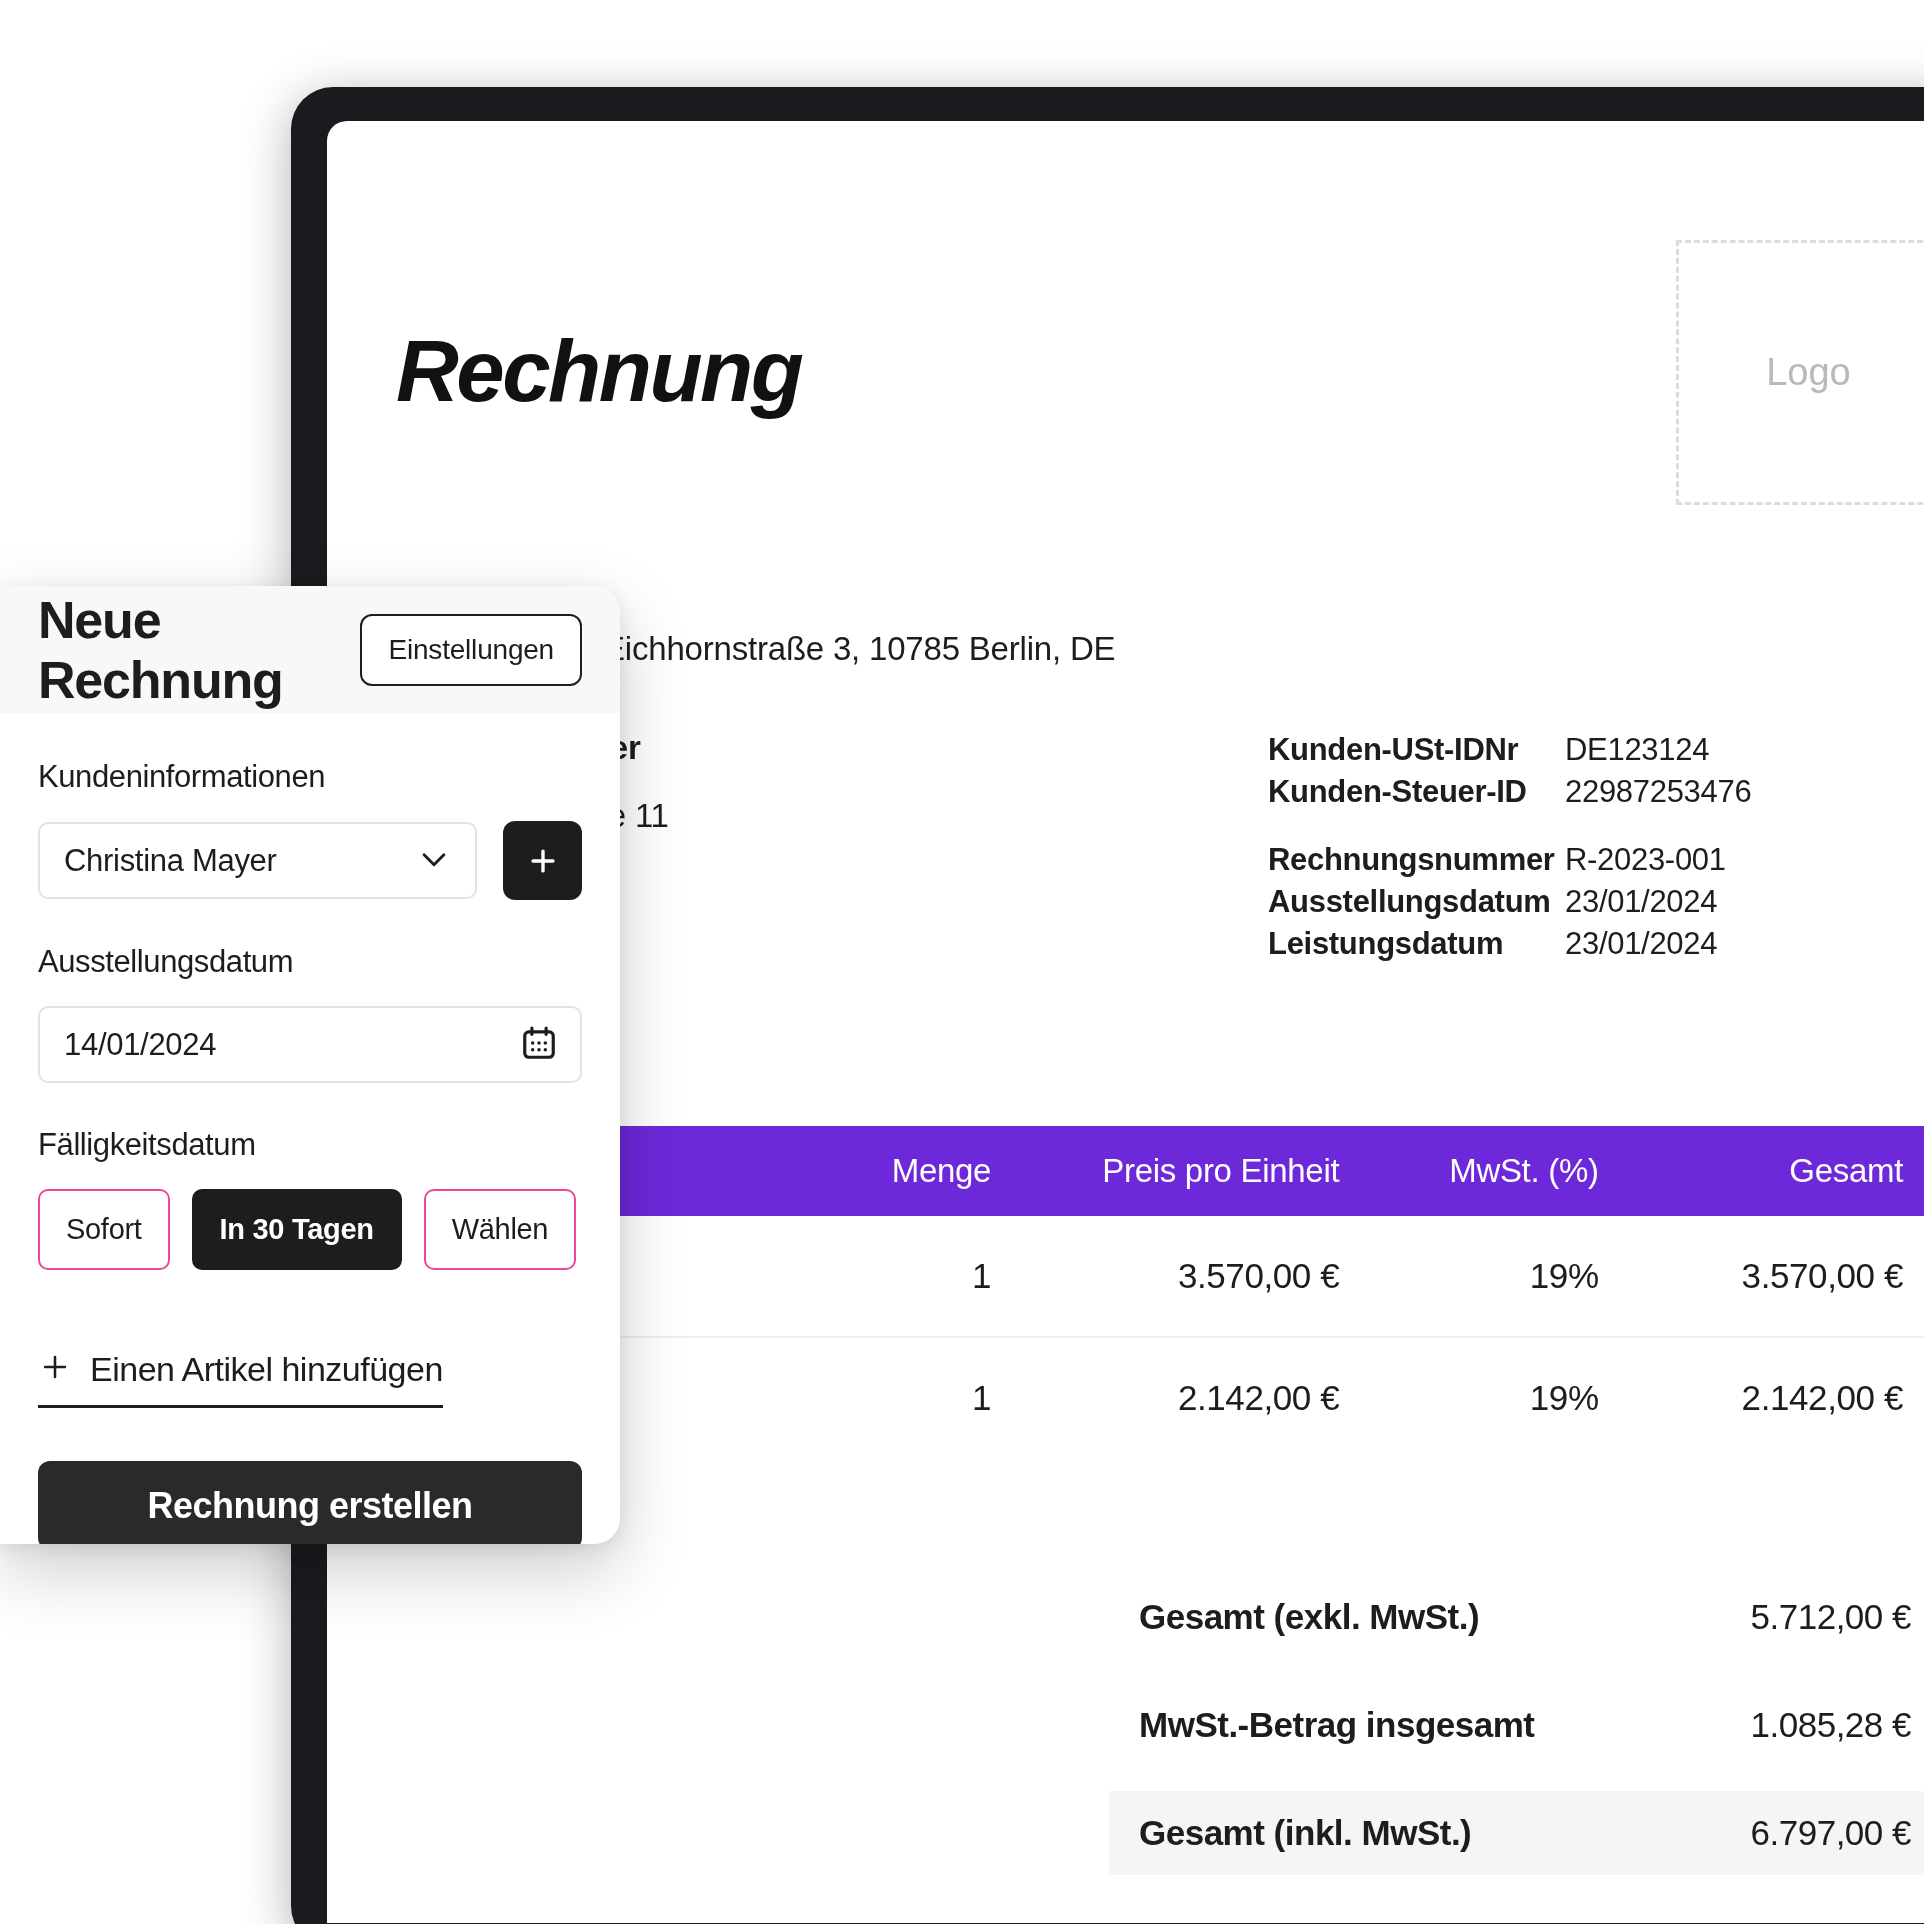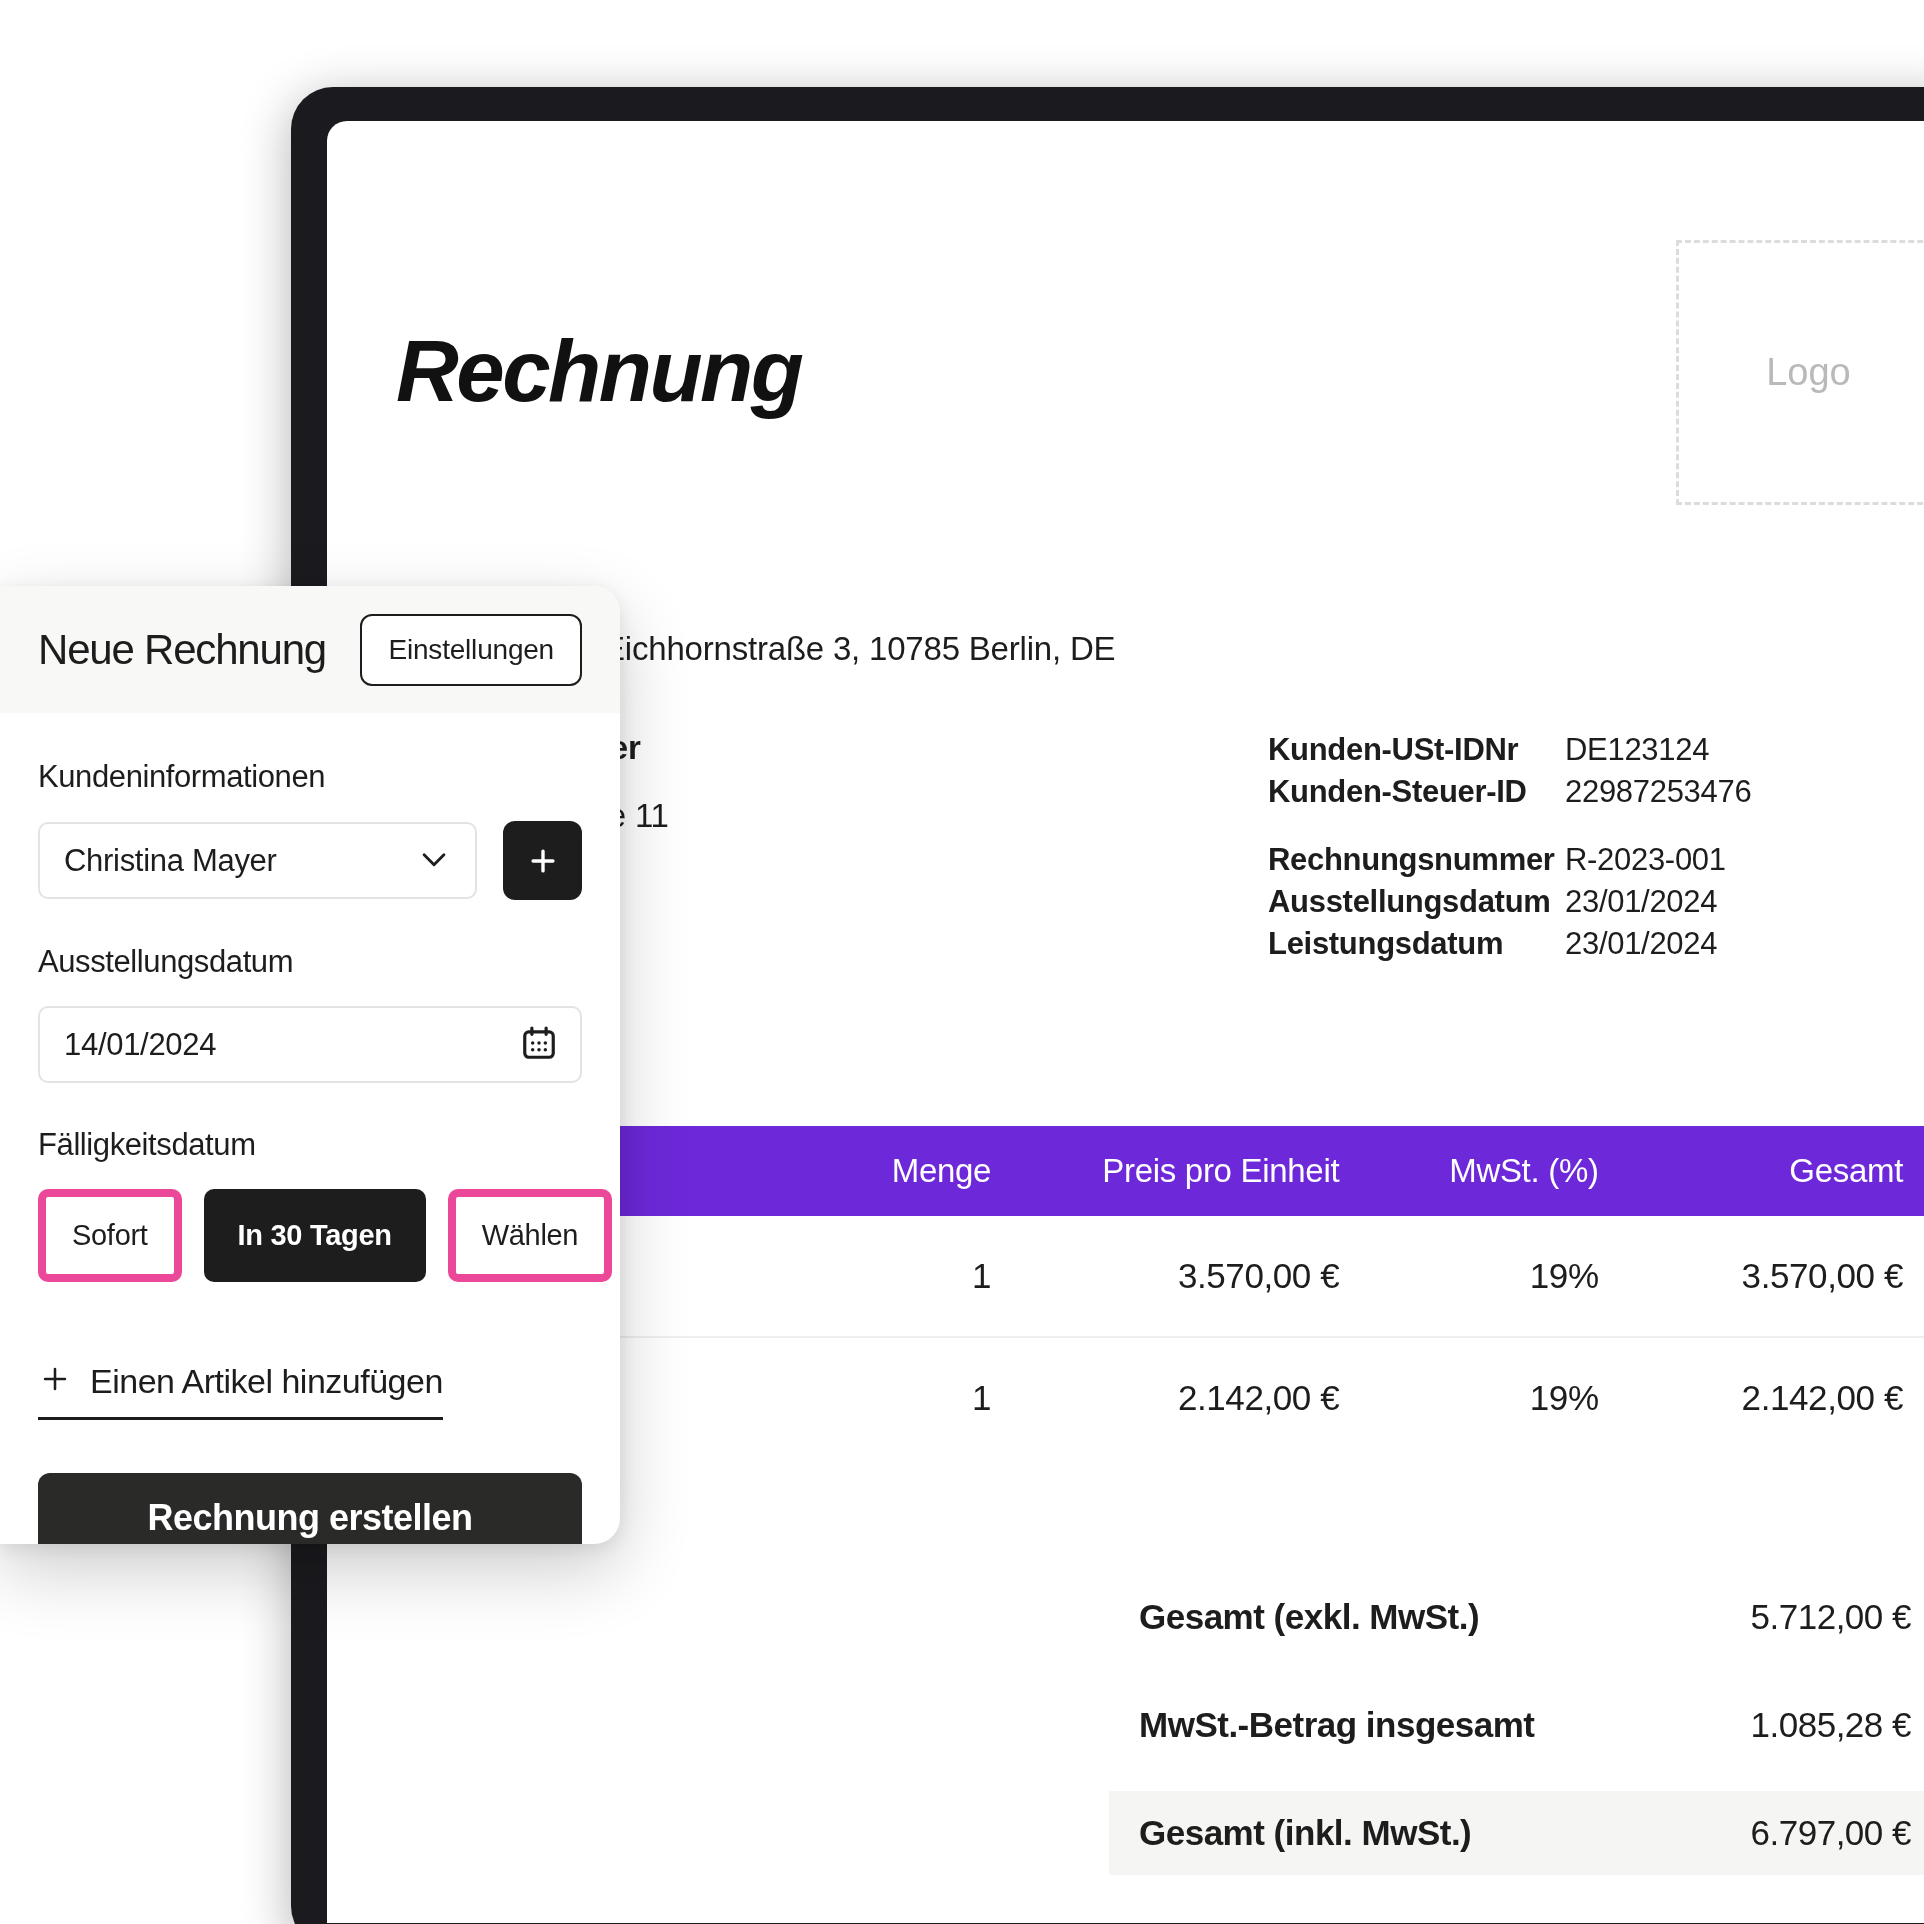--- a/index.html
+++ b/index.html
@@ -194,22 +194,22 @@
   }
   #form-card-header {
     background: #f8f8f6;
     height: 127px;
     padding: 0 38px;
     display: flex;
     align-items: center;
     justify-content: space-between;
   }
   #form-card-title {
-    font-size: 42px;
-    font-weight: 400;
+    font-size: 52px;
+    font-weight: 700;
     letter-spacing: -1.2px;
   }
   #settings-button {
     border: 2px solid #1d1d1d;
     border-radius: 12px;
     padding: 18px 26px;
     font-size: 28px;
     font-weight: 400;
     background: #ffffff;
     color: #1d1d1d;
@@ -280,21 +280,21 @@
     font-size: 31px;
     letter-spacing: -0.3px;
   }
 
   .seg-group {
     margin-top: 26px;
     display: flex;
     gap: 22px;
   }
   .seg-btn {
-    border: 8px solid #ec4899;
+    border: 2px solid #ec4899;
     border-radius: 10px;
     background: #ffffff;
     color: #1d1d1d;
     font-size: 29px;
     font-weight: 400;
     letter-spacing: -0.3px;
     padding: 22px 26px;
     cursor: pointer;
     font-family: "Liberation Sans", sans-serif;
     white-space: nowrap;

